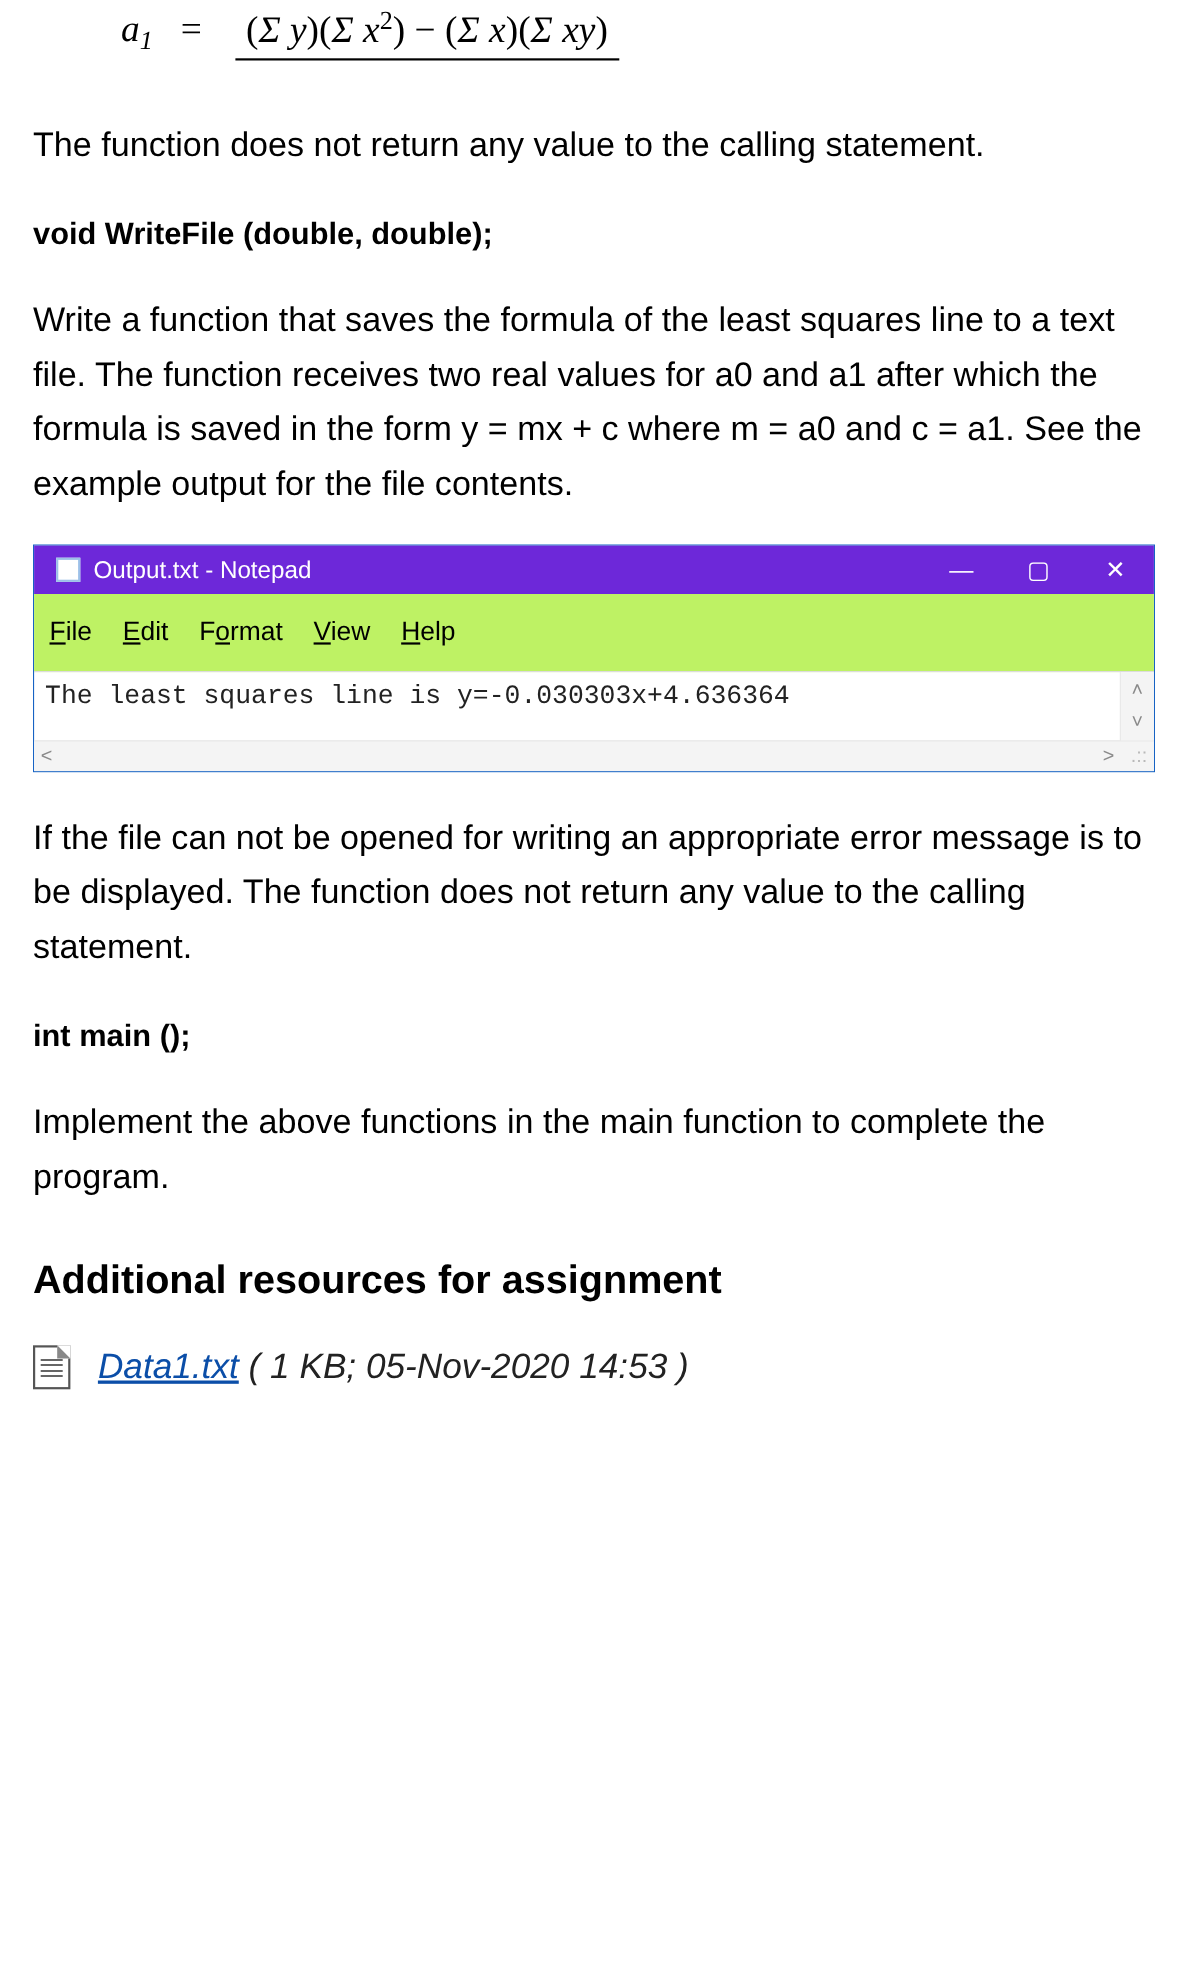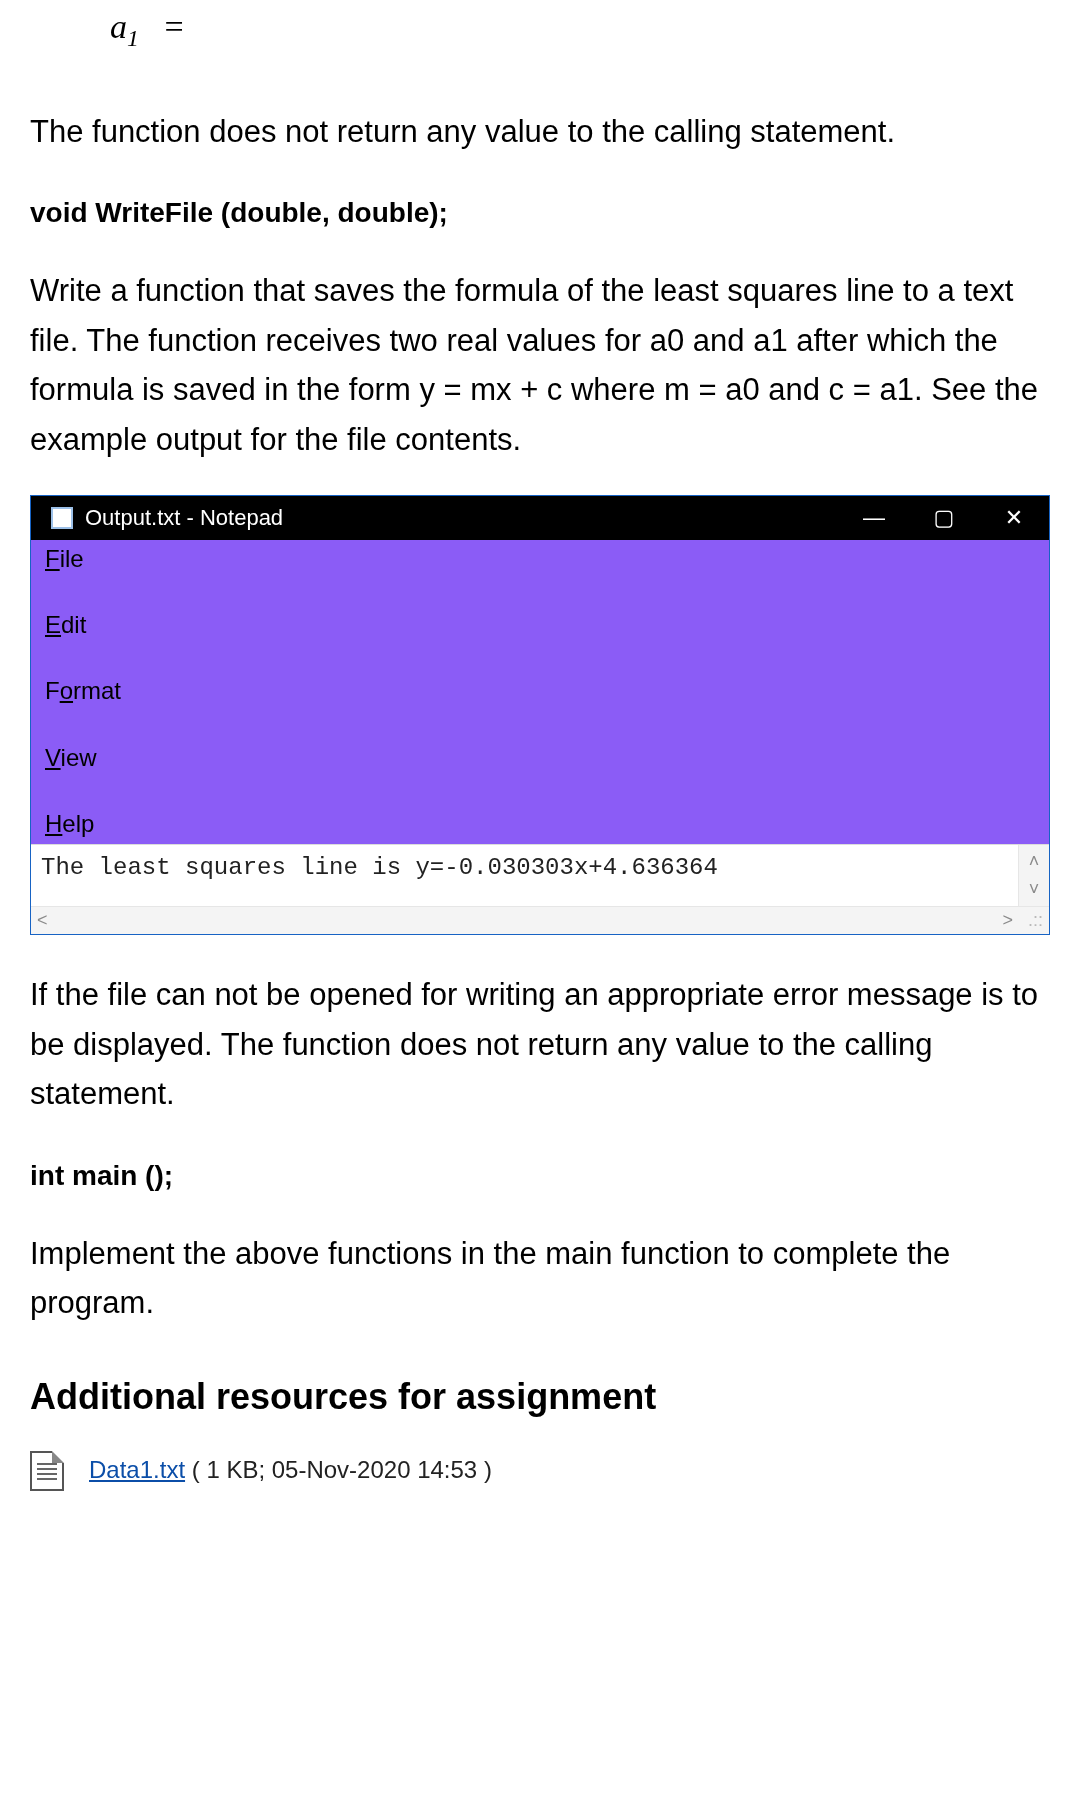--- a/index.html
+++ b/index.html
@@ -51,21 +51,21 @@
       margin: 40px 0 25px 0;
     }
     
     .notepad {
       border: 1px solid #1763c4;
       margin: 25px 0 35px 0;
       font-family: Tahoma, Arial, sans-serif;
       width: 100%;
     }
     .np-title {
-      background: #000000;
+      background: #6d28d9;
       color: #fff;
       display: flex;
       align-items: center;
       height: 44px;
       font-size: 22px;
     }
     .np-title .np-icon {
       width: 22px;
       height: 22px;
       background: #fff;
@@ -79,25 +79,24 @@
       height: 44px;
       display: flex;
       align-items: center;
       justify-content: center;
       color: #fff;
       font-size: 22px;
     }
     .np-menu {
       display: flex;
       gap: 28px;
-      padding: 0 14px;
+      padding: 16px 14px;
       font-size: 24px;
-      background: #8b5cf6;
+      background: #bef264;
       border-bottom: 1px solid #dcdcdc;
-      flex-direction: column;
     }
     .np-menu span { text-decoration: underline; text-decoration-thickness: 1px; }
     .np-menu .mi { text-decoration: none; }
     .np-menu .mi .ul { text-decoration: underline; }
     .np-body-row { display: flex; }
     .np-body {
       font-family: Consolas, "Courier New", monospace;
       font-size: 24px;
       color: #222;
       padding: 4px 10px 10px 10px;
@@ -130,21 +129,22 @@
     .np-grip {
       width: 30px;
       text-align: right;
       color: #b9b9b9;
     }
     .attachment {
       display: flex;
       align-items: center;
       gap: 25px;
       margin-top: 25px;
-      font-size: 24px;
+      font-size: 32px;
+      font-style: italic;
     }
     .att-icon {
       width: 34px;
       height: 40px;
       border: 2px solid #555;
       position: relative;
       background: #fff;
     }
     .att-icon::before {
       content: "";
@@ -174,20 +174,23 @@
   </style>
 </head>
 <body>
 
 <div class="equation">
   <span class="eq-lhs">
     <span>a</span><span class="sub">1</span>
     &nbsp;&nbsp;<span class="upright">=</span>
   </span>
   <span class="frac">
+    <span class="num">
+      <span class="upright">(</span>Σ&nbsp;y<span class="upright">)(</span>Σ&nbsp;x<span class="sup upright">2</span><span class="upright">)</span> <span class="upright">−</span> <span class="upright">(</span>Σ&nbsp;x<span class="upright">)(</span>Σ&nbsp;xy<span class="upright">)</span>
+    </span>
   </span>
 </div>
 
 <p class="para">The function does not return any value to the calling statement.</p>
 
 <h3 class="heading-bold">void WriteFile (double, double);</h3>
 
 <p class="para">Write a function that saves the formula of the least squares line to a text file. The function receives two real values for a0 and a1 after which  the formula is saved in the form y = mx + c where m = a0 and c = a1. See the example output for the file contents.</p>
 
 <div class="notepad">

